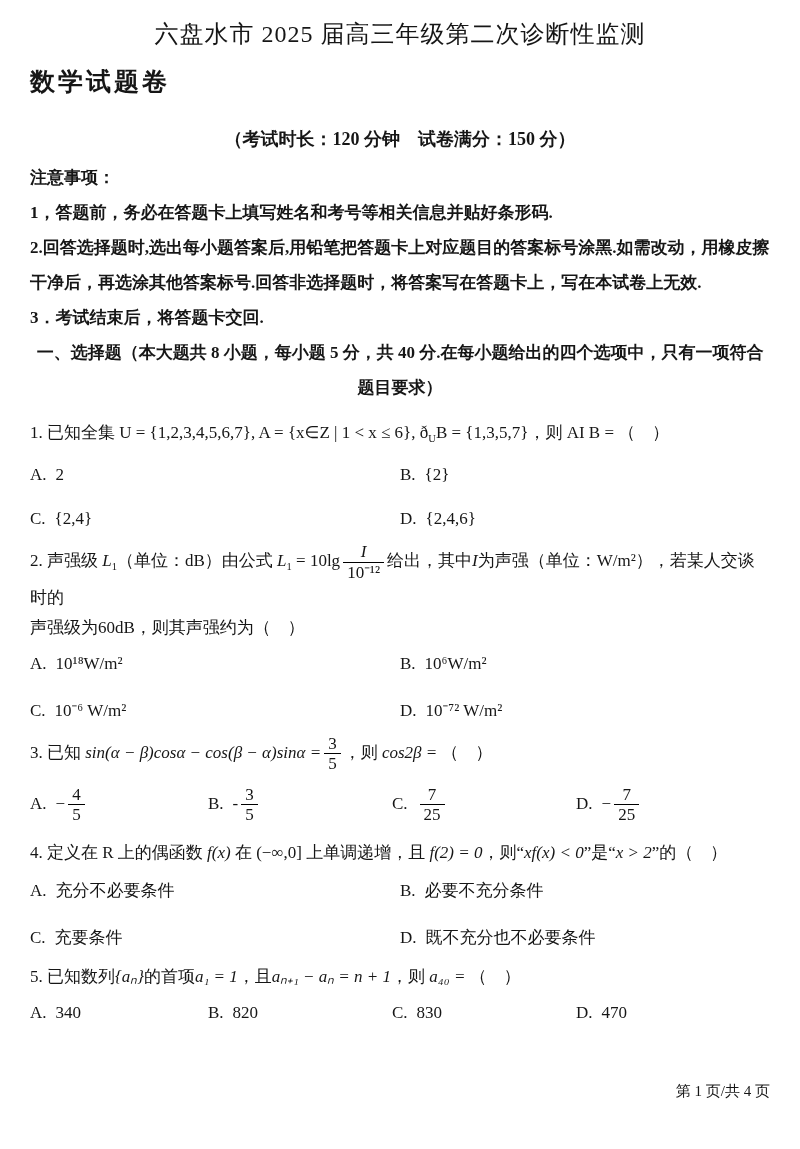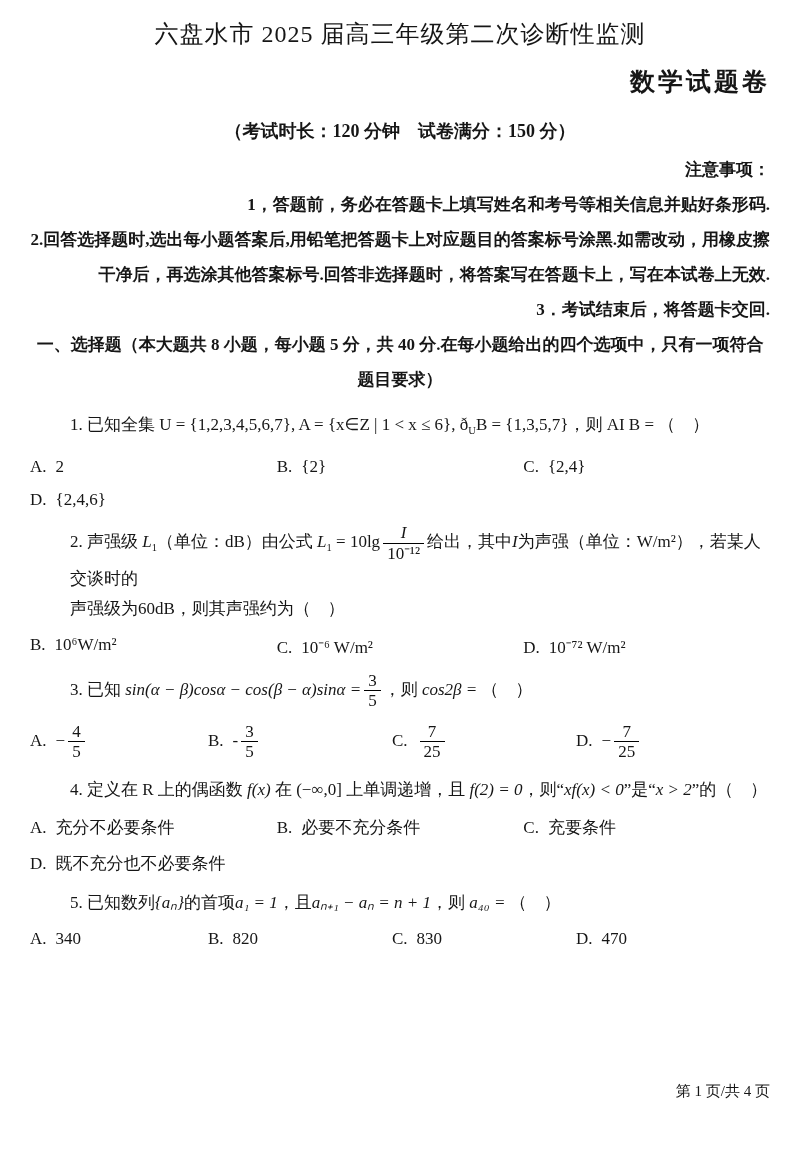--- a/index.html
+++ b/index.html
@@ -5,28 +5,28 @@
   * { box-sizing: border-box; }
   html, body { margin: 0; padding: 0; }
   body {
     width: 800px; height: 1149px;
     background: #ffffff; color: #161616;
     font-family: "Liberation Serif", "DejaVu Serif", serif;
     overflow: hidden;
   }
   .page { width: 800px; height: 1149px; padding: 10px 30px 0; display: flex; flex-direction: column; }
   .title    { text-align: center; font-weight: 400; font-size: 24px; margin: 8px 0 0; letter-spacing: 1px; }
-  .subtitle { text-align: right; font-weight: 700; font-size: 25px; margin: 15px 0 4px; letter-spacing: 3px; }
+  .subtitle { text-align: left; font-weight: 700; font-size: 25px; margin: 15px 0 12px; letter-spacing: 3px; }
   .exam-info{ text-align: center; font-weight: 700; font-size: 18px; margin: 17px 0 0; }
-  .notices  { font-weight: 700; font-size: 17px; line-height: 35px; margin-top: 9px; text-align: right; }
+  .notices  { font-weight: 700; font-size: 17px; line-height: 35px; margin-top: 9px; }
   .section-heading { font-weight: 700; font-size: 17px; line-height: 35px; text-align: center; }
   .question { margin-top: 13px; font-size: 17px; }
-  .stem { line-height: 30px; margin-left: 40px; }
+  .stem { line-height: 30px; }
   .opts { display: grid; margin-top: 11px; }
-  .two  { grid-template-columns: 1fr 1fr 1fr; row-gap: 13px; }
+  .two  { grid-template-columns: 1fr 1fr; row-gap: 24px; }
   .four { grid-template-columns: 178px 184px 184px 1fr; align-items: center; }
   .opt  { white-space: nowrap; }
   .olabel { margin-right: 9px; }
   .m  { font-family: "Liberation Serif", serif; }
   .mi { font-family: "Liberation Serif", serif; font-style: italic; }
   sub { font-size: 0.62em; }
   .frac { display: inline-block; vertical-align: middle; text-align: center; line-height: 1.15; margin: 0 3px; }
   .fn { display: block; border-bottom: 1.3px solid #000; padding: 0 4px; }
   .fd { display: block; padding: 0 4px; }
   .footer { margin-top: auto; text-align: right; font-size: 15px; padding-bottom: 48px; }
@@ -56,20 +56,21 @@
       <div class="opt"><span class="olabel">B.</span><span class="m">{2}</span></div>
       <div class="opt"><span class="olabel">C.</span><span class="m">{2,4}</span></div>
       <div class="opt"><span class="olabel">D.</span><span class="m">{2,4,6}</span></div>
     </div>
   </div>
 
   <div class="question">
     <div class="stem"><span>2. 声强级</span> <span class="mi">L</span><sub>1</sub><span>（单位：dB）由公式</span> <span class="mi">L</span><sub>1</sub><span class="m"> = 10lg</span><span class="frac"><span class="fn mi">I</span><span class="fd m">10⁻¹²</span></span><span>给出，其中</span><span class="mi">I</span><span>为声强（单位：W/m²），若某人交谈时的</span></div>
     <div class="stem">声强级为60dB，则其声强约为（　）</div>
     <div class="opts two">
+      <div class="opt"><span class="olabel">A.</span><span class="m">10¹⁸W/m²</span></div>
       <div class="opt"><span class="olabel">B.</span><span class="m">10⁶W/m²</span></div>
       <div class="opt"><span class="olabel">C.</span><span class="m">10⁻⁶ W/m²</span></div>
       <div class="opt"><span class="olabel">D.</span><span class="m">10⁻⁷² W/m²</span></div>
     </div>
   </div>
 
   <div class="question">
     <div class="stem"><span>3. 已知</span> <span class="mi">sin(α − β)cosα − cos(β − α)sinα =</span><span class="frac"><span class="fn m">3</span><span class="fd m">5</span></span><span>，则</span> <span class="mi">cos2β =</span> <span>（　）</span></div>
     <div class="opts four">
       <div class="opt"><span class="olabel">A.</span><span class="m">−</span><span class="frac"><span class="fn m">4</span><span class="fd m">5</span></span></div>

